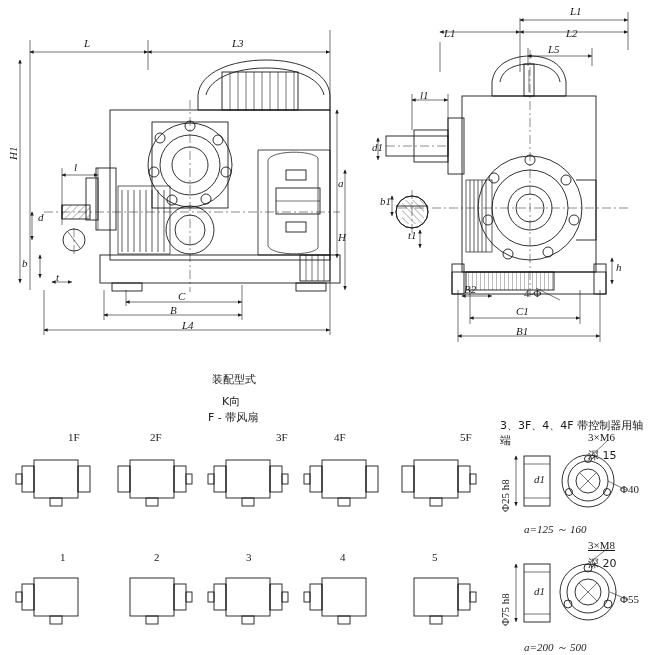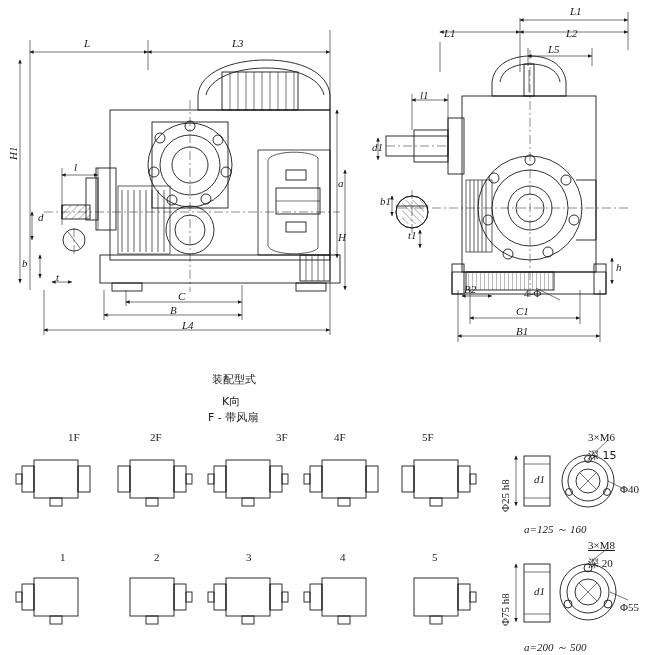--- a/index.html
+++ b/index.html
@@ -371,40 +371,41 @@
 <div class="lbl it" style="left:408px;top:230px;">t1</div>
 <div class="lbl it" style="left:616px;top:262px;">h</div>
 <div class="lbl it" style="left:464px;top:284px;">B2</div>
 <div class="lbl" style="left:524px;top:288px;">4-Φ</div>
 <div class="lbl it" style="left:516px;top:306px;">C1</div>
 <div class="lbl it" style="left:516px;top:326px;">B1</div>
 
 <div class="cn" style="position:absolute;left:212px;top:372px;">装配型式</div>
 <div class="cn" style="position:absolute;left:222px;top:394px;">K向</div>
 <div class="cn" style="position:absolute;left:208px;top:410px;">F - 带风扇</div>
+<div class="cn" style="position:absolute;left:500px;top:418px;">3、3F、4、4F 带控制器用轴端</div>
 
 <div class="lbl" style="left:68px;top:432px;">1F</div>
 <div class="lbl" style="left:150px;top:432px;">2F</div>
 <div class="lbl" style="left:240px;top:432px;margin-left:36px;">3F</div>
 <div class="lbl" style="left:334px;top:432px;">4F</div>
-<div class="lbl" style="left:416px;top:432px;padding-left:6px;">5F</div>
+<div class="lbl" style="left:454px;top:432px;padding-left:6px;">5F</div>
 
 <div class="lbl" style="left:60px;top:552px;">1</div>
 <div class="lbl" style="left:154px;top:552px;">2</div>
 <div class="lbl" style="left:246px;top:552px;">3</div>
 <div class="lbl" style="left:340px;top:552px;">4</div>
 <div class="lbl" style="left:432px;top:552px;">5</div>
 
 <div class="lbl" style="left:500px;top:512px;transform:rotate(-90deg);transform-origin:left top;">Φ25 h8</div>
 <div class="lbl it" style="left:534px;top:474px;">d1</div>
 <div class="lbl" style="left:588px;top:432px;">3×M6</div>
 <div class="cn" style="position:absolute;left:588px;top:448px;">深 15</div>
 <div class="lbl" style="left:620px;top:484px;">Φ40</div>
 <div class="lbl it" style="left:524px;top:524px;">a=125 ～ 160</div>
 
 <div class="lbl" style="left:500px;top:626px;transform:rotate(-90deg);transform-origin:left top;">Φ75 h8</div>
 <div class="lbl it" style="left:534px;top:586px;">d1</div>
 <div class="lbl" style="left:588px;top:540px;text-decoration:underline;">3×M8</div>
-<div class="cn" style="position:absolute;left:588px;top:556px;font-family:Liberation Serif, serif;">深 20</div>
-<div class="lbl" style="left:620px;top:594px;margin-top:8px;">Φ55</div>
+<div class="cn" style="position:absolute;left:588px;top:556px;">深 20</div>
+<div class="lbl" style="left:620px;top:594px;">Φ55</div>
 <div class="lbl it" style="left:524px;top:634px;margin-top:8px;">a=200 ～ 500</div>
 
 </div>
 
 </body></html>

